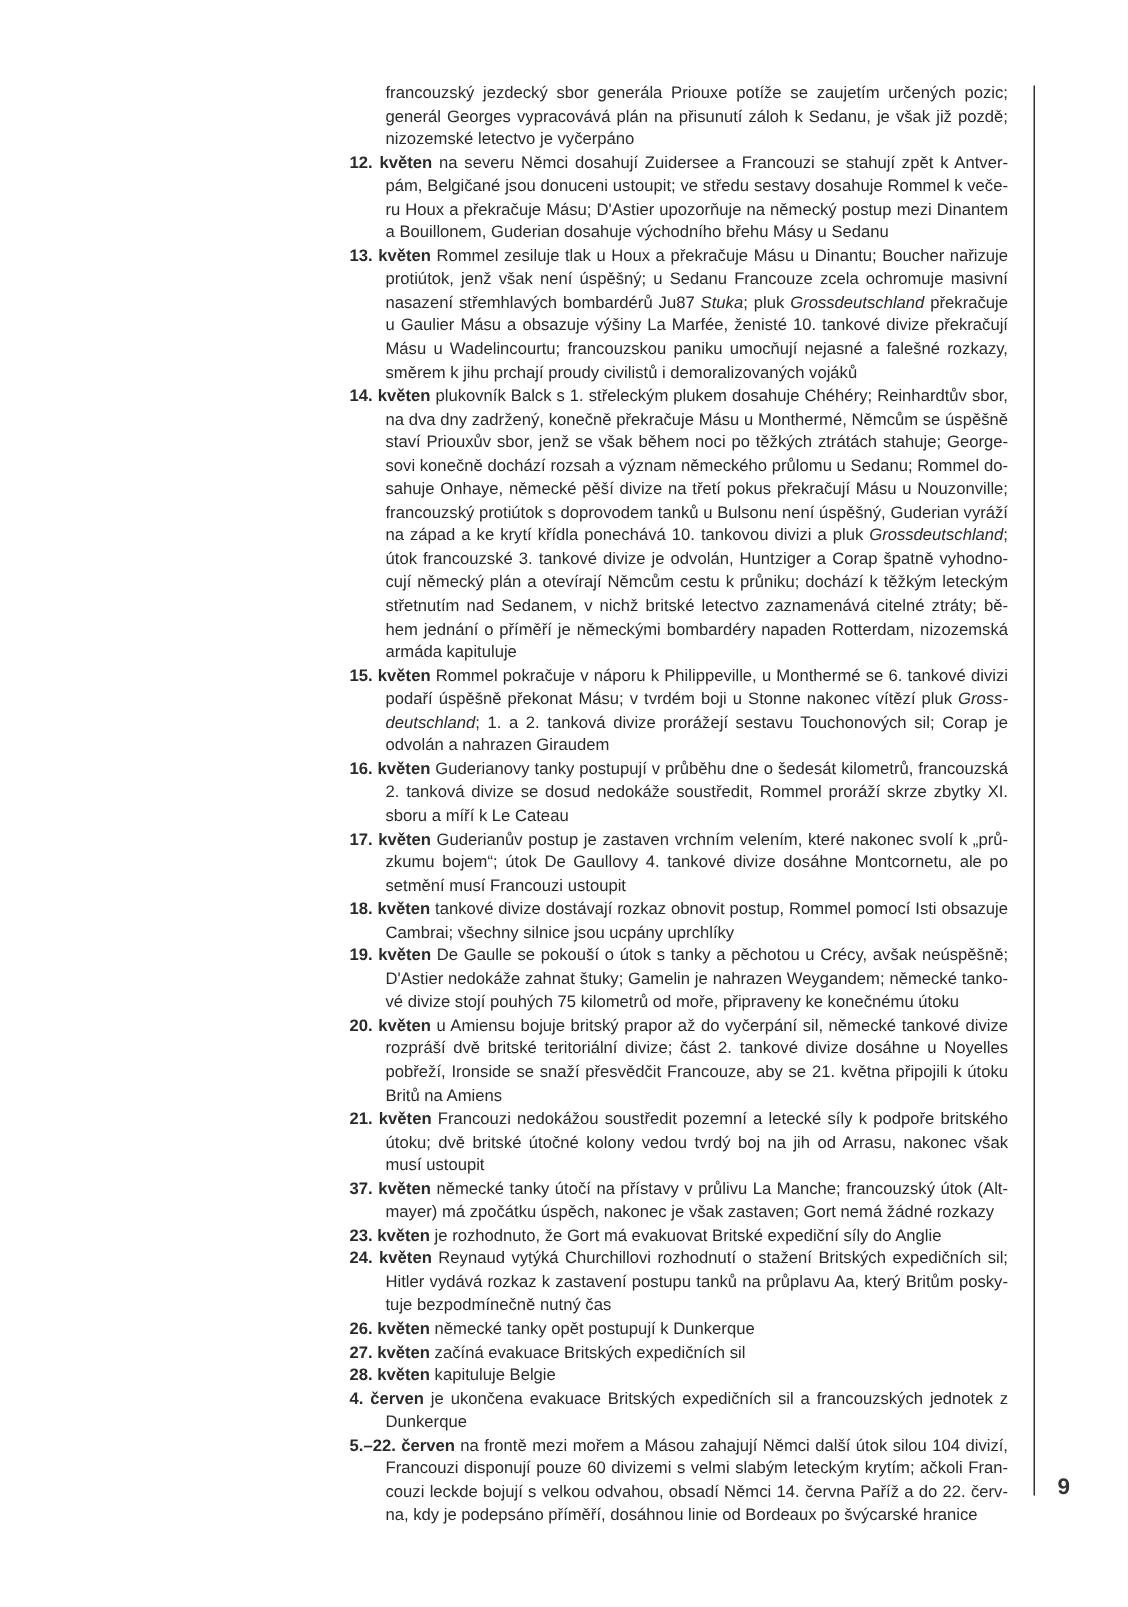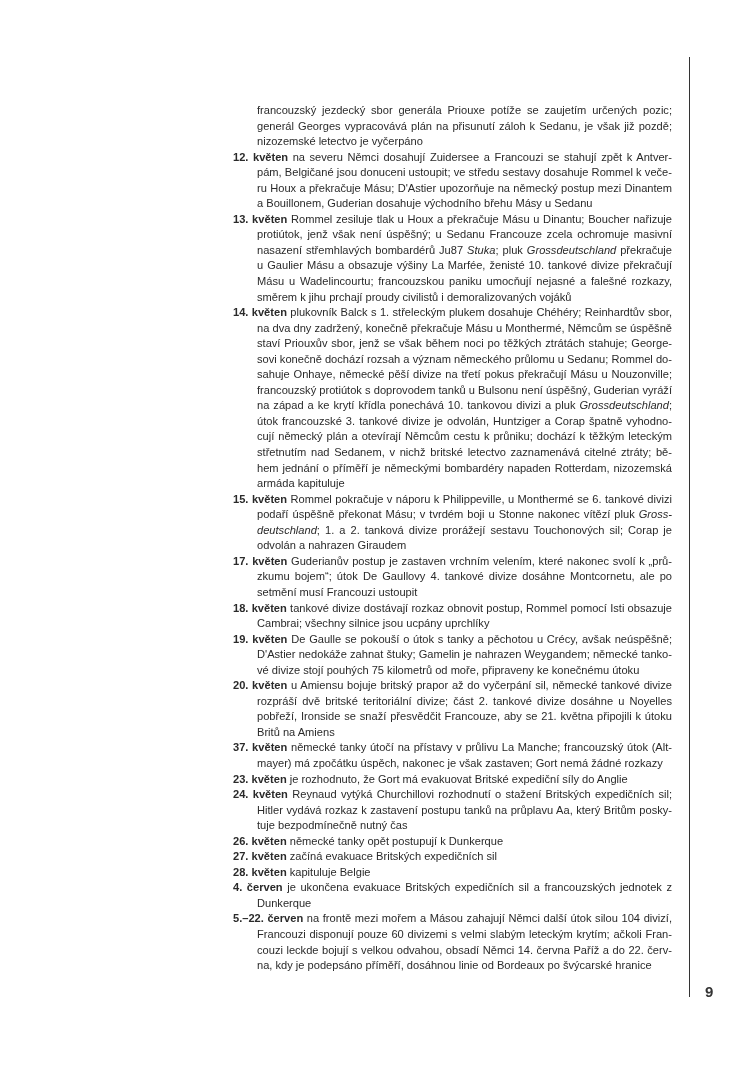--- a/index.html
+++ b/index.html
@@ -26,21 +26,20 @@
     }
     .para {
       margin: 0;
       padding-left: 24px;
       text-indent: -24px;
       hyphens: manual;
     }
     .para.cont {
       padding-left: 24px;
       text-indent: 0;
-      margin-top: 48px;
     }
     .date {
       font-weight: bold;
       margin-top: 28px;
     }
     .rule {
       position: absolute;
       left: 689px;
       top: 57px;
       width: 1px;
@@ -60,24 +59,26 @@
 </head>
 <body>
 
 <div class="page-text">
   <p class="para cont">francouzský jezdecký sbor generála Priouxe potíže se zaujetím určených pozic; generál Georges vypracovává plán na přisunutí záloh k Sedanu, je však již pozdě; nizozemské letectvo je vyčerpáno</p>
   <div id="entries">
       <p class="para"><span class="date">12. květen</span><span> na severu Němci dosahují Zuidersee a Francouzi se stahují zpět k Antver­pám, Belgičané jsou donuceni ustoupit; ve středu sestavy dosahuje Rommel k veče­ru Houx a překračuje Másu; D'Astier upozorňuje na německý postup mezi Dinantem a Bouillonem, Guderian dosahuje východního břehu Másy u Sedanu</span></p>
       <p class="para"><span class="date">13. květen</span><span> Rommel zesiluje tlak u Houx a překračuje Másu u Dinantu; Boucher nařizuje protiútok, jenž však není úspěšný; u Sedanu Francouze zcela ochromuje masivní nasazení střemhlavých bombardérů Ju87 </span><em>Stuka</em><span>; pluk </span><em>Grossdeutschland</em><span> překračuje u Gaulier Másu a obsazuje výšiny La Marfée, ženisté 10. tankové divize překračují Másu u Wadelincourtu; francouzskou paniku umocňují nejasné a falešné rozkazy, směrem k jihu prchají proudy civilistů i demoralizovaných vojáků</span></p>
       <p class="para"><span class="date">14. květen</span><span> plukovník Balck s 1. střeleckým plukem dosahuje Chéhéry; Reinhardtův sbor, na dva dny zadržený, konečně překračuje Másu u Monthermé, Němcům se úspěšně staví Priouxův sbor, jenž se však během noci po těžkých ztrátách stahuje; George­sovi konečně dochází rozsah a význam německého průlomu u Sedanu; Rommel do­sahuje Onhaye, německé pěší divize na třetí pokus překračují Másu u Nouzonville; francouzský protiútok s doprovodem tanků u Bulsonu není úspěšný, Guderian vyráží na západ a ke krytí křídla ponechává 10. tankovou divizi a pluk </span><em>Grossdeutschland</em><span>; útok francouzské 3. tankové divize je odvolán, Huntziger a Corap špatně vyhodno­cují německý plán a otevírají Němcům cestu k průniku; dochází k těžkým leteckým střetnutím nad Sedanem, v nichž britské letectvo zaznamenává citelné ztráty; bě­hem jednání o příměří je německými bombardéry napaden Rotterdam, nizozemská armáda kapituluje</span></p>
       <p class="para"><span class="date">15. květen</span><span> Rommel pokračuje v náporu k Philippeville, u Monthermé se 6. tankové divizi podaří úspěšně překonat Másu; v tvrdém boji u Stonne nakonec vítězí pluk </span><em>Gross­deutschland</em><span>; 1. a 2. tanková divize prorážejí sestavu Touchonových sil; Corap je odvolán a nahrazen Giraudem</span></p>
+      <p class="para"><span class="date">16. květen</span><span> Guderianovy tanky postupují v průběhu dne o šedesát kilometrů, francouz­ská 2. tanková divize se dosud nedokáže soustředit, Rommel proráží skrze zbytky XI. sboru a míří k Le Cateau</span></p>
       <p class="para"><span class="date">17. květen</span><span> Guderianův postup je zastaven vrchním velením, které nakonec svolí k „prů­zkumu bojem“; útok De Gaullovy 4. tankové divize dosáhne Montcornetu, ale po setmění musí Francouzi ustoupit</span></p>
       <p class="para"><span class="date">18. květen</span><span> tankové divize dostávají rozkaz obnovit postup, Rommel pomocí Isti obsazuje Cambrai; všechny silnice jsou ucpány uprchlíky</span></p>
       <p class="para"><span class="date">19. květen</span><span> De Gaulle se pokouší o útok s tanky a pěchotou u Crécy, avšak neúspěšně; D'Astier nedokáže zahnat štuky; Gamelin je nahrazen Weygandem; německé tanko­vé divize stojí pouhých 75 kilometrů od moře, připraveny ke konečnému útoku</span></p>
       <p class="para"><span class="date">20. květen</span><span> u Amiensu bojuje britský prapor až do vyčerpání sil, německé tankové divize rozpráší dvě britské teritoriální divize; část 2. tankové divize dosáhne u Noyelles pobřeží, Ironside se snaží přesvědčit Francouze, aby se 21. května připojili k útoku Britů na Amiens</span></p>
+      <p class="para"><span class="date">21. květen</span><span> Francouzi nedokážou soustředit pozemní a letecké síly k podpoře britského útoku; dvě britské útočné kolony vedou tvrdý boj na jih od Arrasu, nakonec však musí ustoupit</span></p>
       <p class="para"><span class="date">37. květen</span><span> německé tanky útočí na přístavy v průlivu La Manche; francouzský útok (Alt­mayer) má zpočátku úspěch, nakonec je však zastaven; Gort nemá žádné rozkazy</span></p>
       <p class="para"><span class="date">23. květen</span><span> je rozhodnuto, že Gort má evakuovat Britské expediční síly do Anglie</span></p>
       <p class="para"><span class="date">24. květen</span><span> Reynaud vytýká Churchillovi rozhodnutí o stažení Britských expedičních sil; Hitler vydává rozkaz k zastavení postupu tanků na průplavu Aa, který Britům posky­tuje bezpodmínečně nutný čas</span></p>
       <p class="para"><span class="date">26. květen</span><span> německé tanky opět postupují k Dunkerque</span></p>
       <p class="para"><span class="date">27. květen</span><span> začíná evakuace Britských expedičních sil</span></p>
       <p class="para"><span class="date">28. květen</span><span> kapituluje Belgie</span></p>
       <p class="para"><span class="date">4. červen</span><span> je ukončena evakuace Britských expedičních sil a francouzských jednotek z Dunkerque</span></p>
       <p class="para"><span class="date">5.–22. červen</span><span> na frontě mezi mořem a Másou zahajují Němci další útok silou 104 divizí, Francouzi disponují pouze 60 divizemi s velmi slabým leteckým krytím; ačkoli Fran­couzi leckde bojují s velkou odvahou, obsadí Němci 14. června Paříž a do 22. červ­na, kdy je podepsáno příměří, dosáhnou linie od Bordeaux po švýcarské hranice</span></p>
     </div>
 </div>

